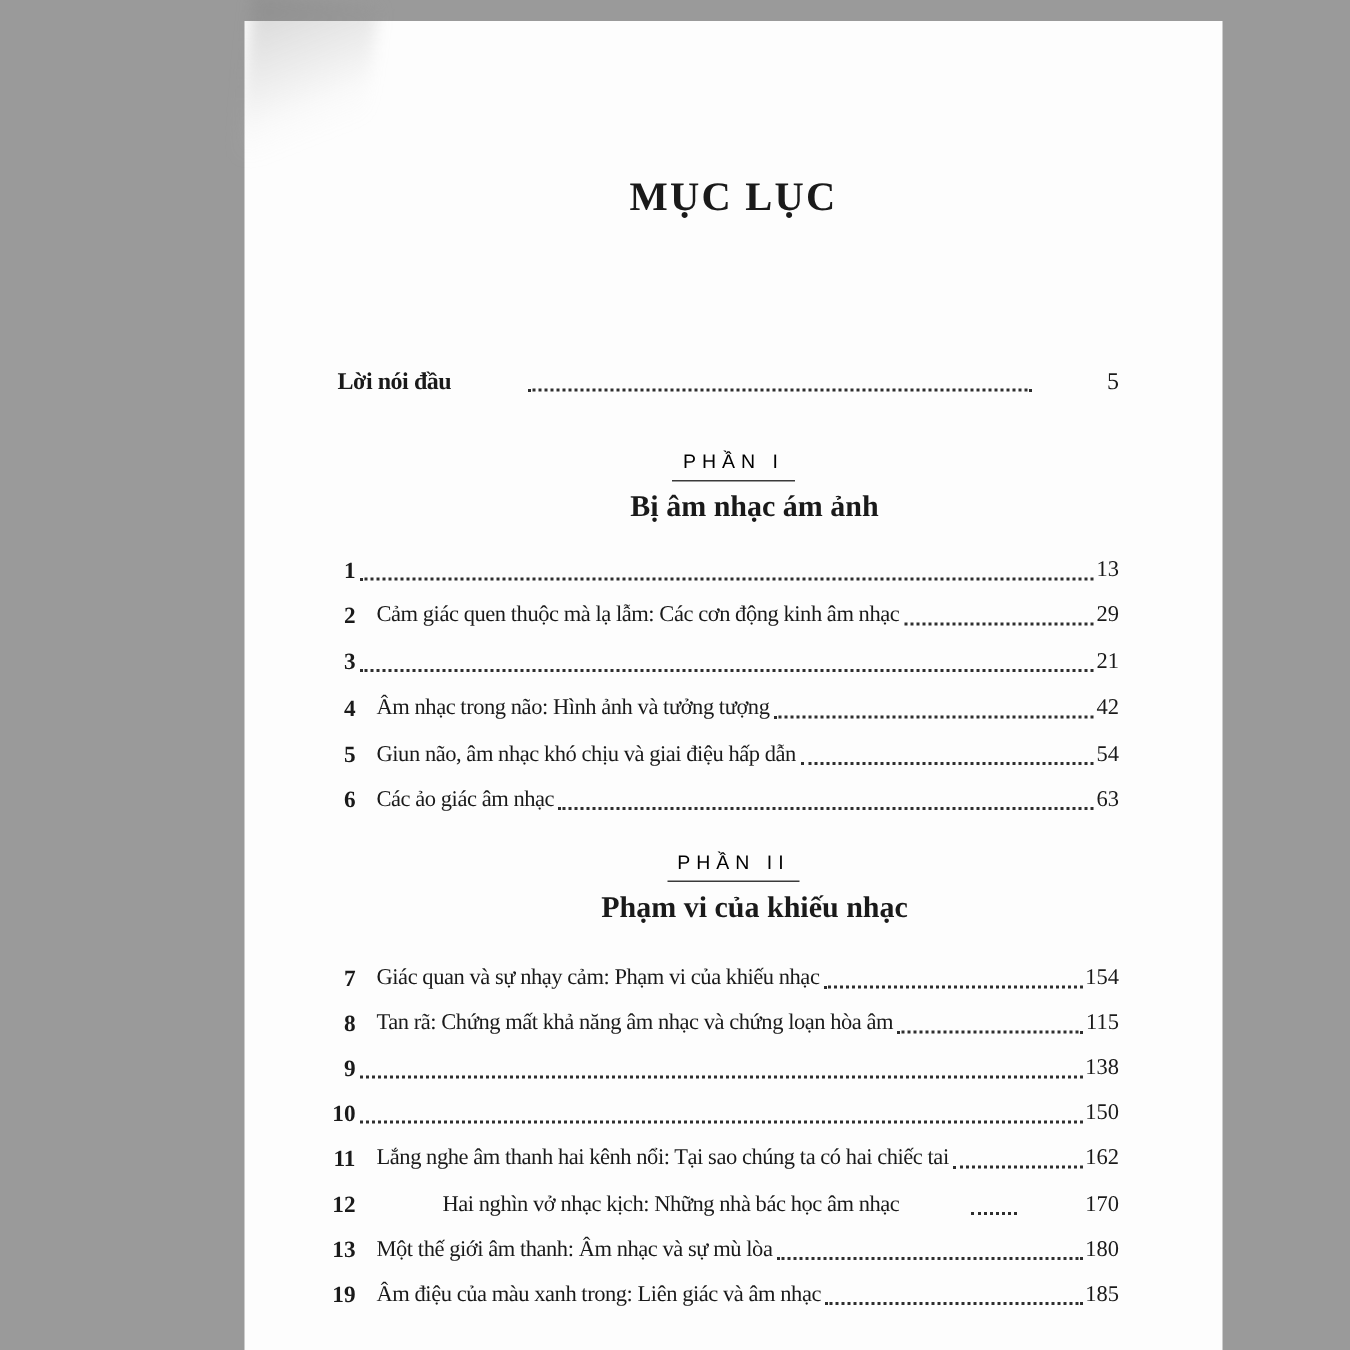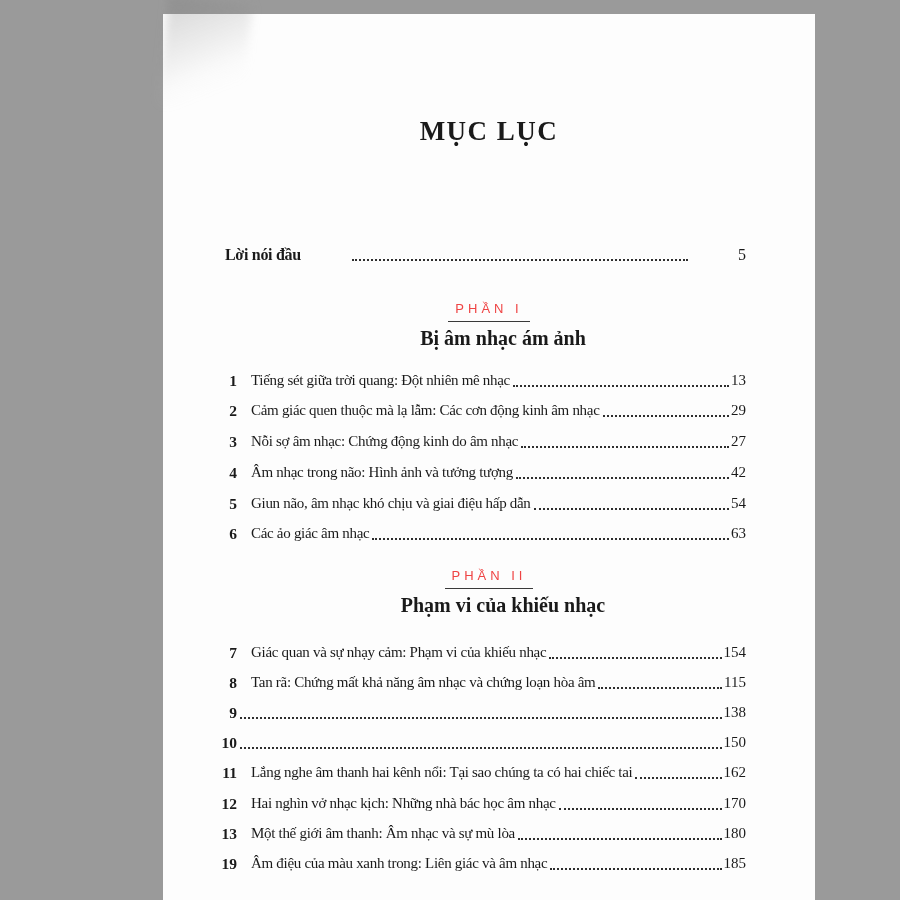--- a/index.html
+++ b/index.html
@@ -42,38 +42,38 @@
   .row .pnum{flex:0 0 auto;letter-spacing:0;}
   .row.preface{left:62px;font-size:16px;}
   .row.preface .etext{margin-left:0;font-weight:bold;}
   .part-header{
     position:absolute;left:0;right:0;text-align:center;
   }
   .part-label{
     display:inline-block;
     font-family:"Liberation Sans","DejaVu Sans",sans-serif;
     font-size:13px;line-height:14px;letter-spacing:4px;
-    color:#ef4444;
+    color:#000000;
     padding:0 7px 5px 7px;
     border-bottom:1.5px solid #3a3a3a;
   }
   .part-title{
     position:absolute;left:0;right:0;text-align:center;
     font-weight:bold;font-size:20px;line-height:24px;margin:0;padding-left:28px;
   }
   
   #preface-row{top:230px;gap:48px;}
   #part1-header{top:285px;}
   #part1-title{top:312px;}
   .p1-r0{top:356px;} .p1-r1{top:386px;} .p1-r2{top:417px;}
   .p1-r3{top:448px;} .p1-r4{top:479px;} .p1-r5{top:509px;}
   #part2-header{top:552px;}
   #part2-title{top:579px;}
   .p2-r0{top:628px;} .p2-r1{top:658px;} .p2-r2{top:688px;} .p2-r3{top:718px;}
-  .p2-r4{top:748px;} .p2-r5{top:779px;} .p2-r6{top:809px;} .p2-r7{top:839px;}
+  .p2-r4{top:748px;} .p2-r5{top:779px;gap:44px;} .p2-r6{top:809px;} .p2-r7{top:839px;}
 </style>
 </head>
 <body>
 
 <div class="page">
 
   <div class="smudge"></div>
 
   <h1 class="toc-title">MỤC LỤC</h1>
 
@@ -83,35 +83,33 @@
     <span class="pnum">5</span>
   </div>
 
   <div class="part-header" id="part1-header">
     <span class="part-label">PHẦN I</span>
   </div>
   <h2 class="part-title" id="part1-title">Bị âm nhạc ám ảnh</h2>
 
   <div class="row p1-r0">
     <span class="num">1</span>
-    <span class="etext">Tiếng sét giữa trời quang: Đột nhiên mê nhạc</span>
     <span class="leader"></span>
     <span class="pnum">13</span>
   </div>
   <div class="row p1-r1">
     <span class="num">2</span>
     <span class="etext">Cảm giác quen thuộc mà lạ lẫm: Các cơn động kinh âm nhạc</span>
     <span class="leader"></span>
     <span class="pnum">29</span>
   </div>
   <div class="row p1-r2">
     <span class="num">3</span>
-    <span class="etext">Nỗi sợ âm nhạc: Chứng động kinh do âm nhạc</span>
     <span class="leader"></span>
-    <span class="pnum">27</span>
+    <span class="pnum">21</span>
   </div>
   <div class="row p1-r3">
     <span class="num">4</span>
     <span class="etext">Âm nhạc trong não: Hình ảnh và tưởng tượng</span>
     <span class="leader"></span>
     <span class="pnum">42</span>
   </div>
   <div class="row p1-r4">
     <span class="num">5</span>
     <span class="etext">Giun não, âm nhạc khó chịu và giai điệu hấp dẫn</span>

